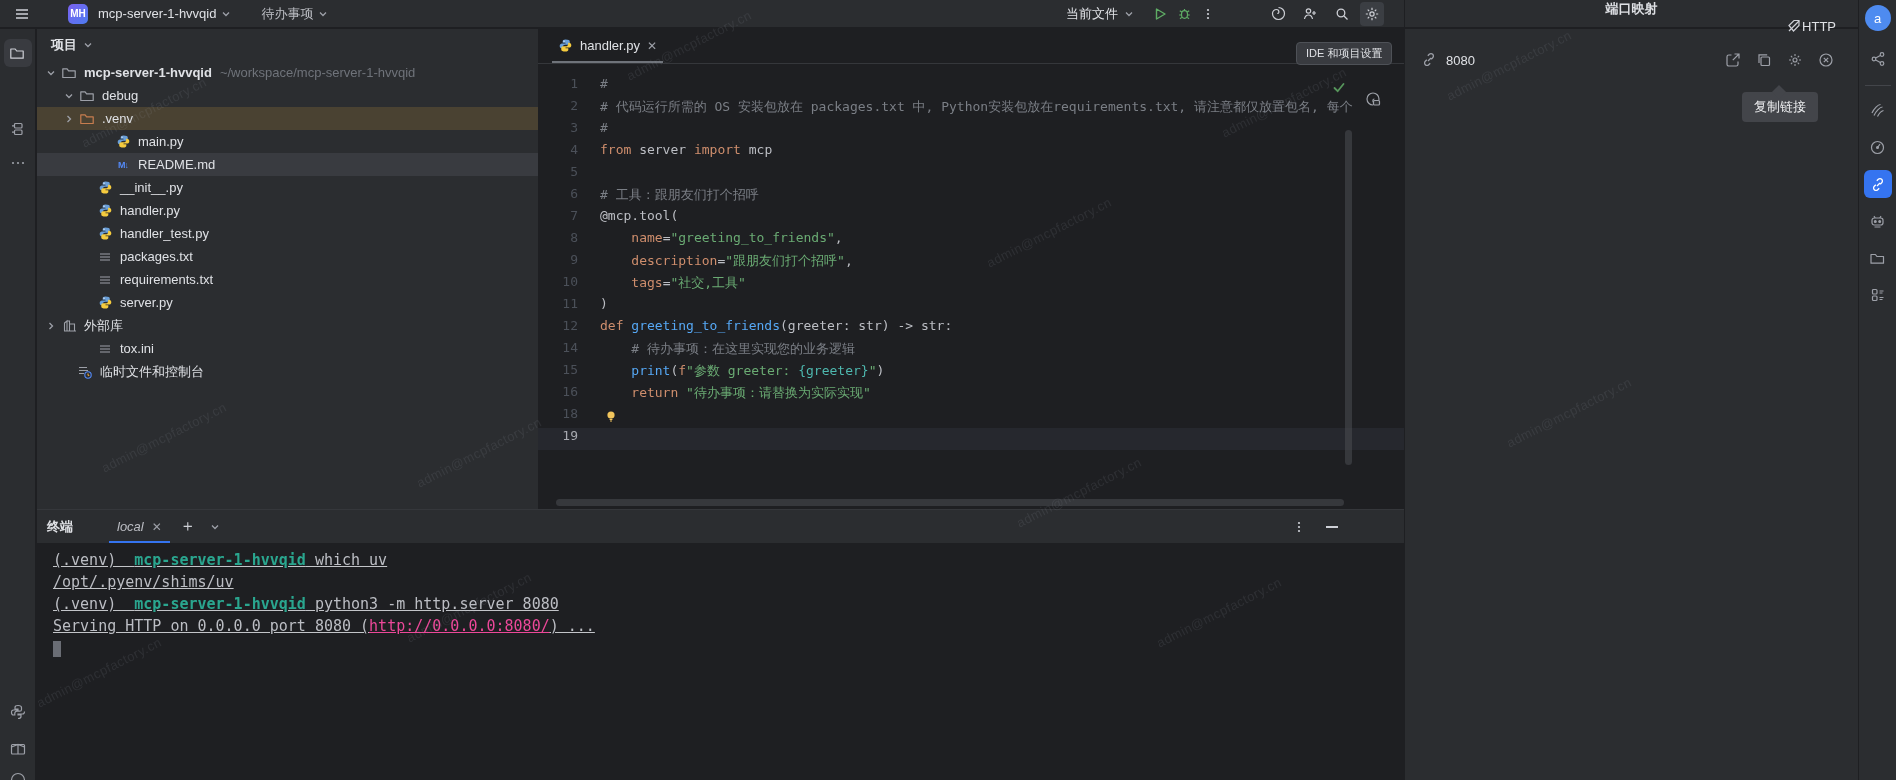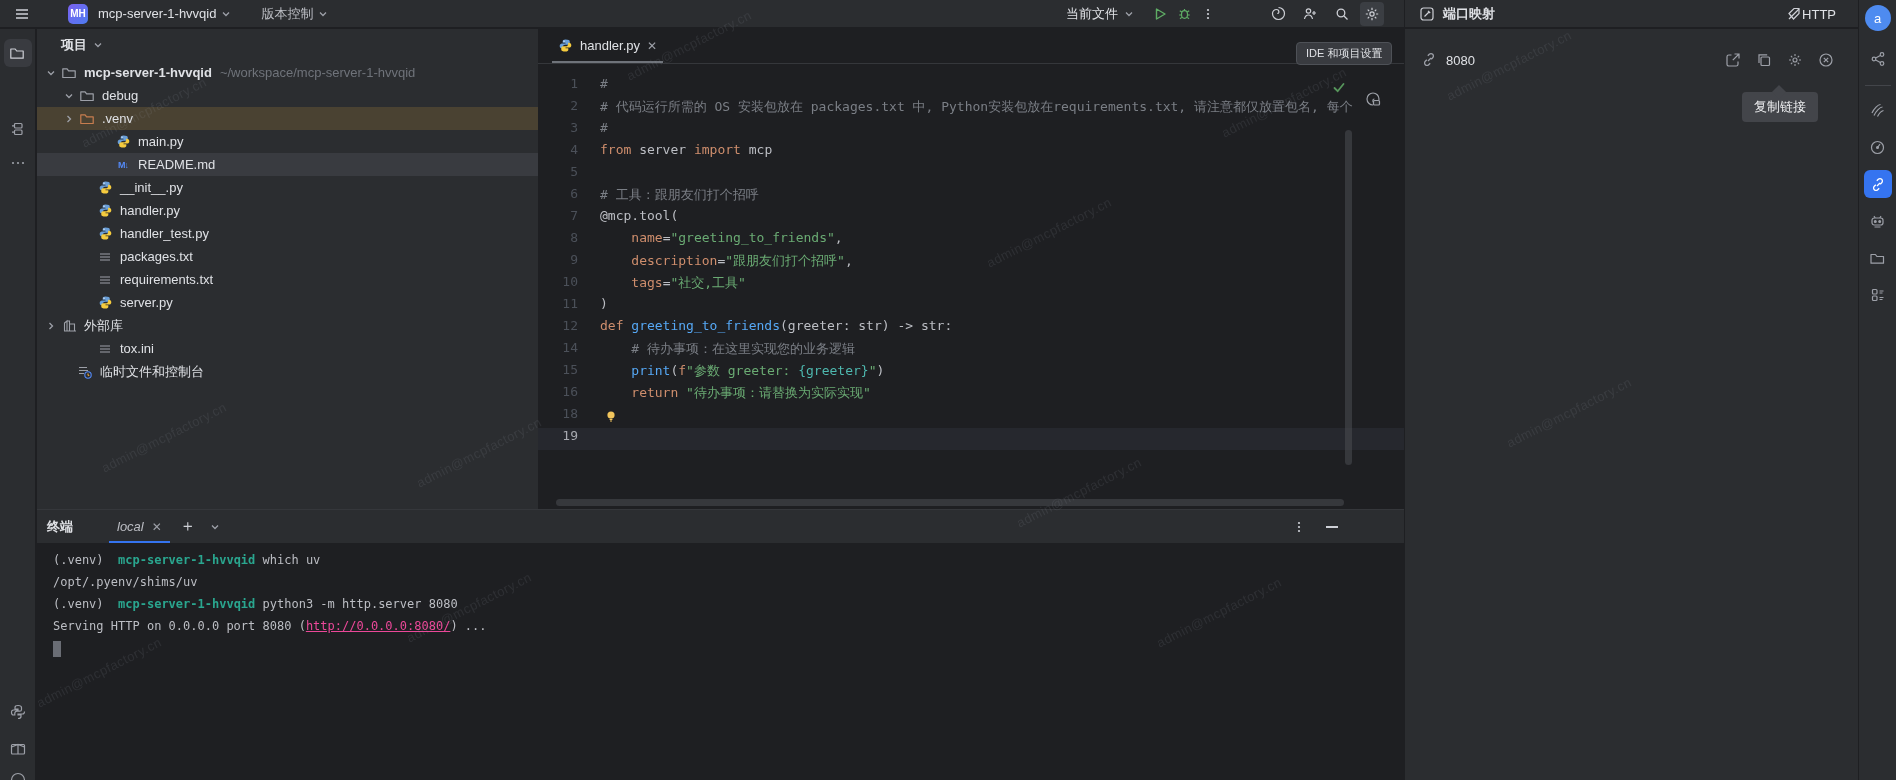--- a/index.html
+++ b/index.html
@@ -15,40 +15,40 @@
     background:linear-gradient(135deg,#7B61F0,#4D7CF0); color:#fff; font-size:10px; font-weight:bold;
     display:flex; align-items:center; justify-content:center; }
   .tb-btn { display:flex; align-items:center; gap:5px; color:#DFE1E5; cursor:default; }
   .tb-btn.dim { color:#BCBEC4; margin-left:20px; }
   .tb-right { margin-left:auto; display:flex; align-items:center; }
   .tb-ico { width:24px; height:24px; display:flex; align-items:center; justify-content:center; border-radius:4px; }
   .tb-ico.pressed { background:#3B3E43; }
   .run-config { display:flex; align-items:center; gap:6px; color:#DFE1E5; margin-right:14px; }
   .gap-lg { margin-left:46px; }
   .port-group { position:absolute; left:1404px; top:0; width:454px; height:28px;
-    display:flex; align-items:center; padding:0 22px 0 14px; border-left:1px solid #1E1F22; }
+    display:flex; align-items:center; padding:0 22px 0 14px; border-left:1px solid #1E1F22;flex-direction:column; }
   .port-group .title { margin-left:8px; font-weight:bold; }
   .http-group { margin-left:auto; display:flex; align-items:center; }
 
   
   .left-rail { position:absolute; left:0; top:29px; width:36px; height:751px; background:#2B2D30;
     border-right:1px solid #1E1F22; display:flex; flex-direction:column; align-items:center; }
   .rail-btn { width:28px; height:28px; margin-top:10px; border-radius:6px; display:flex; align-items:center; justify-content:center; }
   .rail-btn.active { background:#393B40; }
   .rail-btn.blue { background:#3574F0; }
   .rail-spacer { flex:1; }
   .right-rail { position:absolute; left:1858px; top:0; width:38px; height:780px; background:#2B2D30;
     border-left:1px solid #1E1F22; display:flex; flex-direction:column; align-items:center; z-index:6; }
   .avatar { width:26px; height:26px; border-radius:50%; background:#4E8BF0; color:#fff; font-size:13px;
     display:flex; align-items:center; justify-content:center; margin-top:5px; }
   .rr-divider { width:26px; height:1px; background:#43454A; margin-top:12px; }
 
   
   .project-panel { position:absolute; left:37px; top:29px; width:501px; height:480px; background:#2B2D30; }
-  .pp-header { height:32px; display:flex; align-items:center; gap:6px; padding-left:24px; font-weight:bold; }
+  .pp-header { height:32px; display:flex; align-items:center; gap:6px; padding-left:14px; font-weight:bold; }
   .tree { font-size:13px; }
   .tree-row { height:23px; display:flex; align-items:center; white-space:nowrap; }
   .tree-row.selected { background:#393B40; }
   .tree-row.venv { background:#4A4232; }
   .tree-chevron { width:16px; display:flex; justify-content:center; flex:none; }
   .tree-ico { width:20px; display:flex; justify-content:center; flex:none; }
   .tree-label { margin-left:5px; color:#DFE1E5; }
   .tree-label.bold { font-weight:bold; }
   .tree-sub { margin-left:8px; color:#6F737A; }
   .md-ico { color:#548AF7; font-weight:bold; font-size:9px; letter-spacing:-1px; }
@@ -89,21 +89,21 @@
     border-top:1px solid #35373B; }
   .term-header { height:33px; background:#2B2D30; display:flex; align-items:center; padding:0 66px 0 10px; }
   .term-title { font-weight:bold; margin-right:36px; }
   .term-tab { position:relative; height:33px; display:flex; align-items:center; gap:8px; padding:0 8px; color:#BCBEC4;font-style:italic; }
   .term-tab .underline { position:absolute; left:0; right:0; bottom:0; height:2px; background:#3574F0; }
   .term-plus { margin-left:10px; color:#CED0D6; font-size:16px; }
   .term-chev { margin-left:14px; }
   .term-right { margin-left:auto; display:flex; align-items:center; gap:20px; color:#CED0D6; }
   .term-min { width:12px; height:2px; background:#CED0D6; }
   .term-body { padding:6px 0 0 16px; font-family:"DejaVu Sans Mono","Liberation Mono",monospace;
-    font-size:12px; line-height:22px; color:#C3C5C9; white-space:pre; }
+    font-size:15px; line-height:22px; color:#C3C5C9; white-space:pre;text-decoration:underline; }
   .tk-proj{color:#2AA68F;font-weight:bold} .tk-link{color:#ec4899;text-decoration:underline}
   .cursor-block { display:inline-block; width:8px; height:16px; background:#6A6D75; vertical-align:middle; }
 
   
   .right-panel { position:absolute; left:1404px; top:29px; width:454px; height:751px; background:#2B2D30;
     border-left:1px solid #1E1F22; }
   .rp-row { display:flex; align-items:flex-end; padding:22px 24px 0 16px; }
   .rp-port { margin-left:8px; color:#DFE1E5; }
   .rp-icons { margin-left:auto; display:flex; align-items:center; gap:15px; }
 
@@ -124,21 +124,21 @@
           </svg>
         </span>
       <span class="proj-badge">MH</span>
       <span class="tb-btn">
         <span>mcp-server-1-hvvqid</span>
         <svg width="10" height="10">
             <path d="M2 3.5l3 3 3-3" fill="none" stroke="#9DA0A8" stroke-width="1.3"></path>
           </svg>
       </span>
       <span class="tb-btn dim">
-        <span>版本控制</span>
+        <span>待办事项</span>
         <svg width="10" height="10">
             <path d="M2 3.5l3 3 3-3" fill="none" stroke="#9DA0A8" stroke-width="1.3"></path>
           </svg>
       </span>
     </div>
     <div class="tb-right" style="margin-right:512px;">
       <span class="run-config">
         <span>当前文件</span>
         <svg width="10" height="10">
             <path d="M2 3.5l3 3 3-3" fill="none" stroke="#9DA0A8" stroke-width="1.3"></path>

